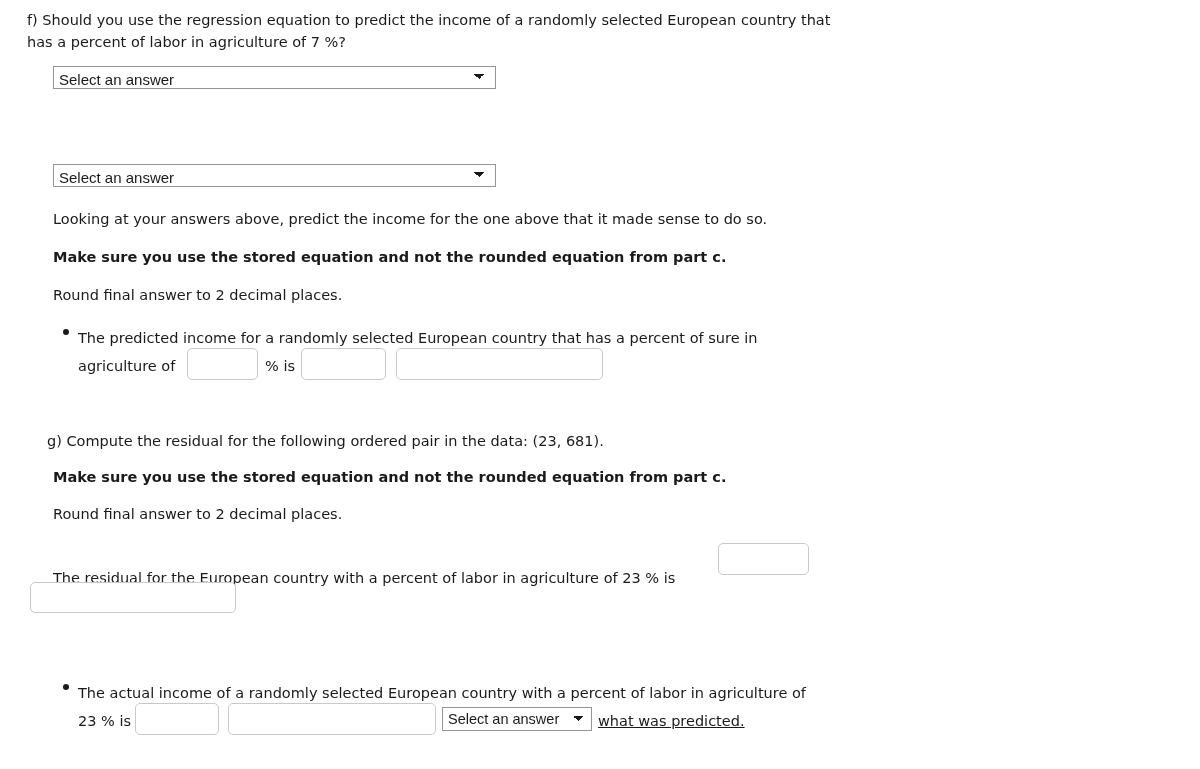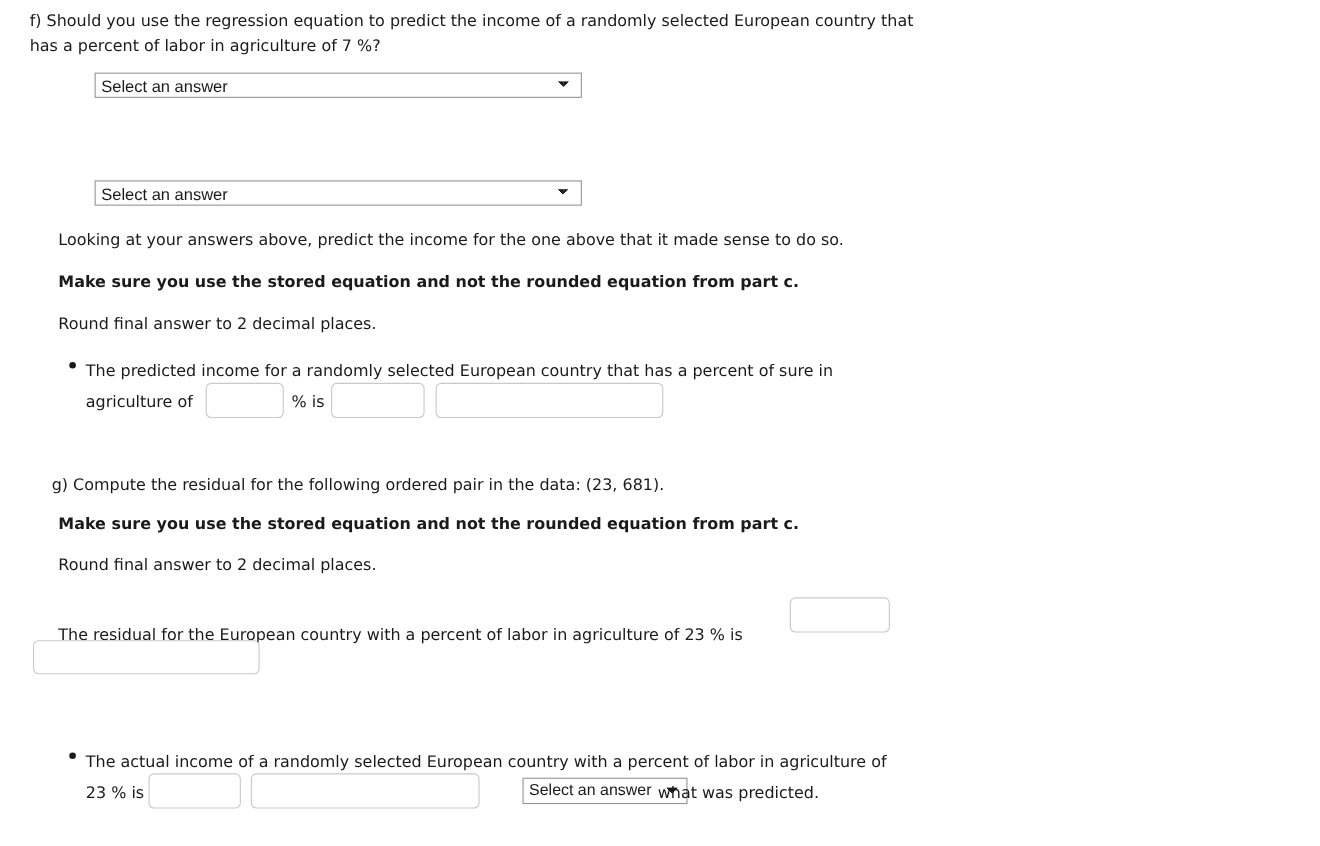--- a/index.html
+++ b/index.html
@@ -54,21 +54,20 @@
     appearance: none;
     background-image:
       linear-gradient(45deg, transparent 50%, #1a1a1a 50%),
       linear-gradient(135deg, #1a1a1a 50%, transparent 50%);
     background-position:
       calc(100% - 16px) calc(50% - 1px),
       calc(100% - 11px) calc(50% - 1px);
     background-size: 5px 5px, 5px 5px;
     background-repeat: no-repeat;
     outline: none;
-    margin-left: 33px;
   }
   select.answer-select.wide {
     width: 443px;
     height: 23px;
     line-height: 21px;
   }
   select.answer-select.inline-small {
     width: 150px;
     height: 24px;
     font-size: 14.5px;
@@ -175,17 +174,17 @@
   </div>
 
   <input class="answer-input abs" type="text" style="left: 135px; top: 703px; width: 84px; height: 32px;" value="">
 
   <input class="answer-input abs" type="text" style="left: 228px; top: 703px; width: 208px; height: 32px;" value="">
 
   <select class="answer-select inline-small abs" style="left:442px; top:707px;">
     <option>Select an answer</option>
   </select>
 
-  <div class="q-block" style="left:598px; top:710px;">
+  <div class="q-block" style="left:598px; top:710px;text-decoration:underline;">
     <span>what was predicted.</span>
   </div>
 
 </div>
 
 </body></html>

